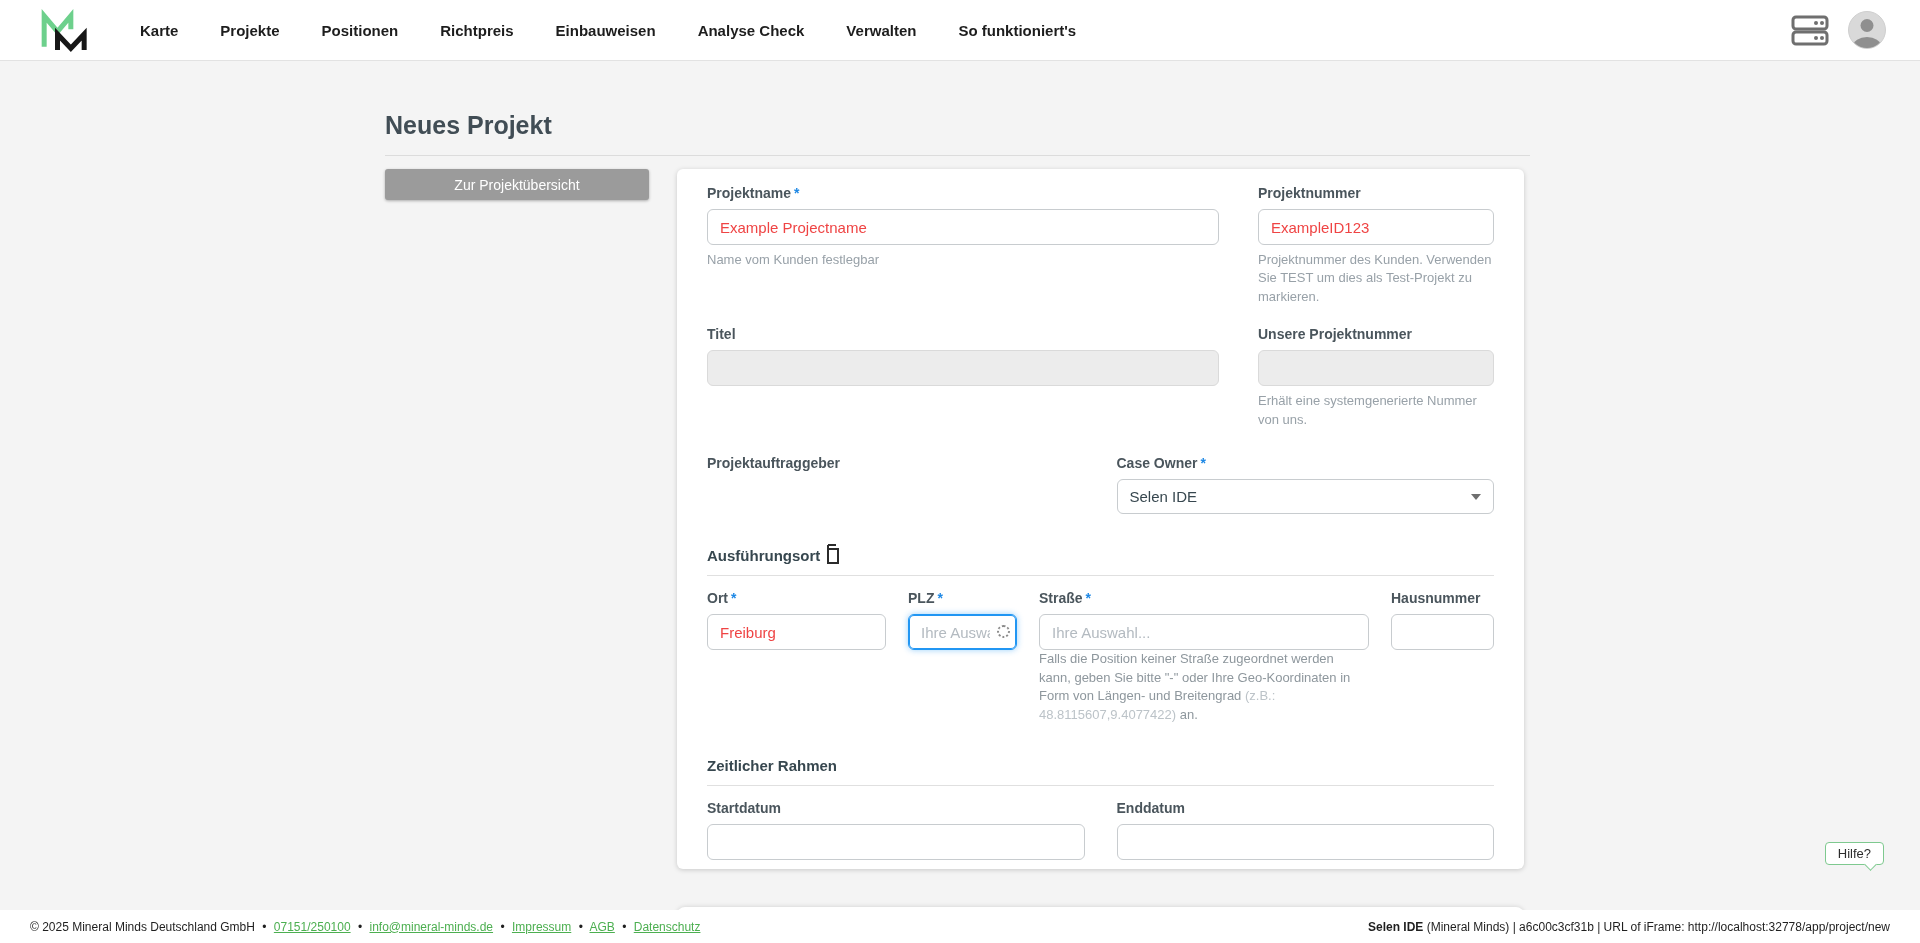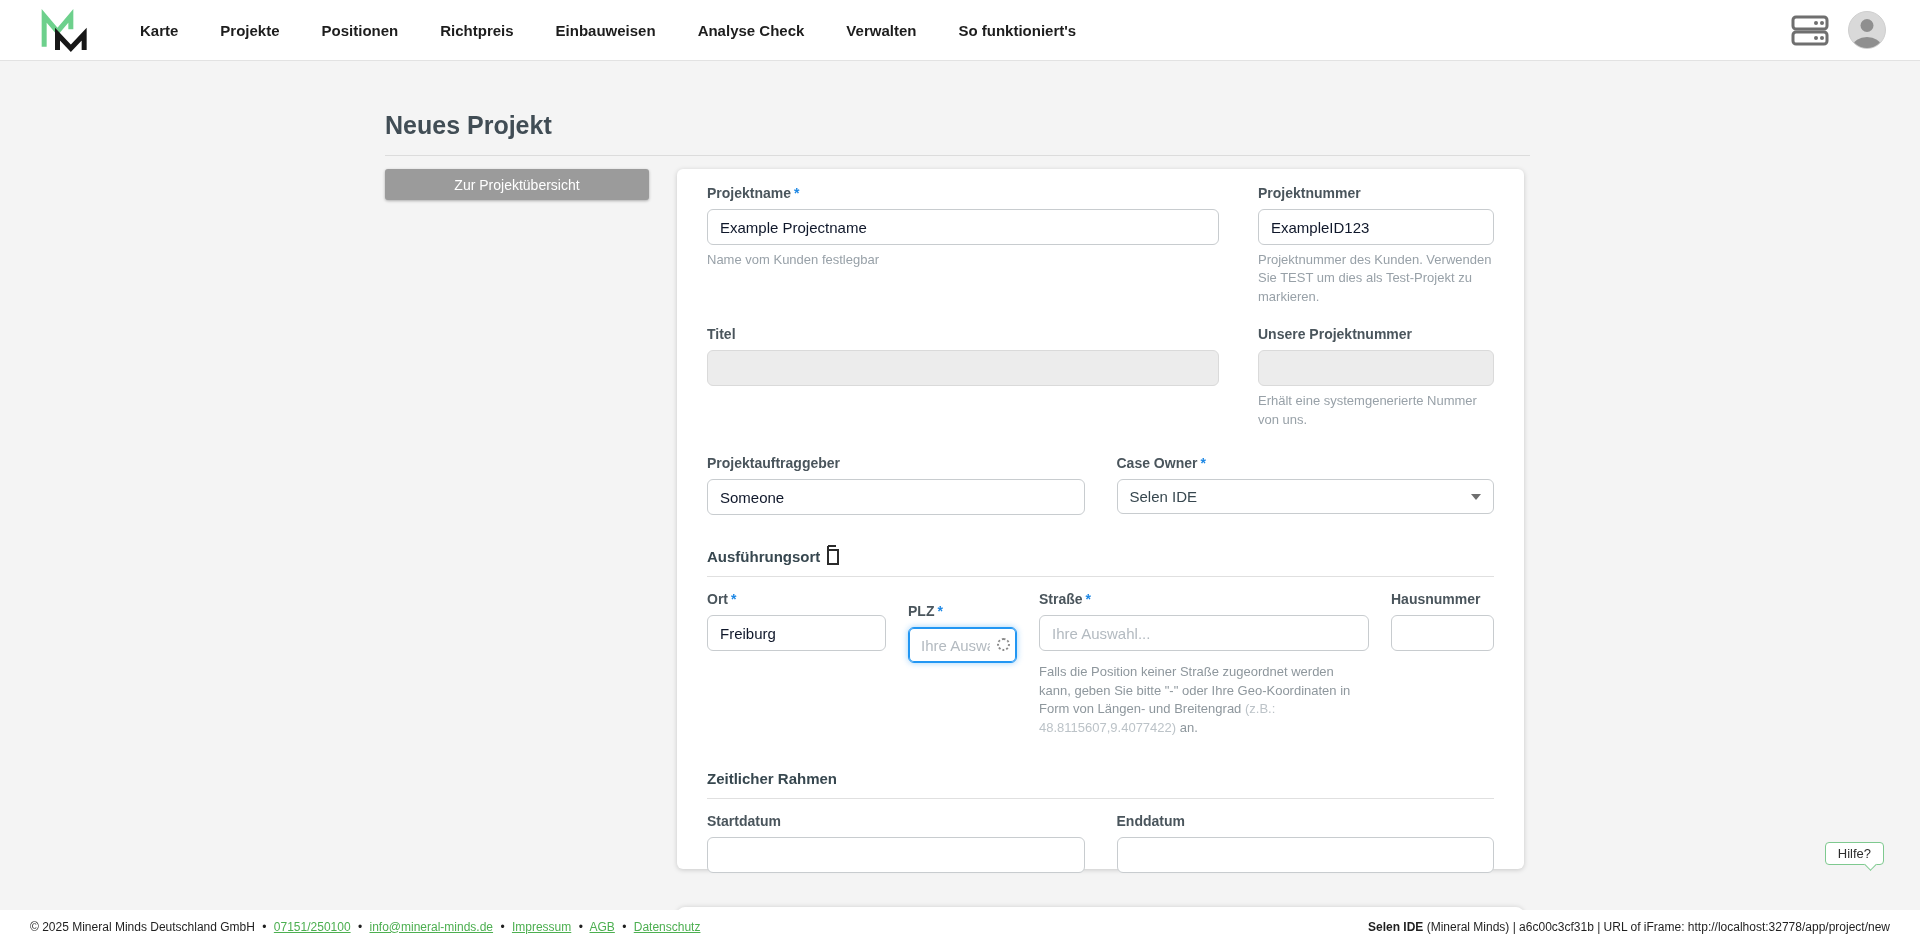--- a/index.html
+++ b/index.html
@@ -39,33 +39,33 @@
   .row1 { margin-bottom:20px; }
   .row2 { margin-bottom:26px; }
   .row3 { gap:32px; }
   .col-main { width:512px; }
   .col-side { flex:1; }
   .col-half { flex:1; }
 
   .field-label { display:block; font-size:14px; font-weight:bold; color:#4a555c; margin-bottom:7px; line-height:17px; }
   .req { color:#1e88e5; margin-left:3px; }
   .text-input { width:100%; height:35px; border:1px solid #c8cccf; border-radius:6px; padding:17px 12px;
-    font-size:15px; color:#0f172a; background:#fff; font-family:inherit; outline:none; }
+    font-size:15px; color:#ef4444; background:#fff; font-family:inherit; outline:none; }
   .text-input::placeholder { color:#b3bac0; }
   .text-input:disabled { background:#ececec; border-color:#dadada; }
   .helper { font-size:13px; color:#98a1a8; margin-top:6px; line-height:1.42; }
 
   .section { margin-top:30px; }
   .section-head { display:flex; justify-content:flex-start; align-items:center; height:22px; }
   .section-title { font-size:15px; font-weight:bold; color:#37474f; }
   .icon-btn { border:none; background:transparent; cursor:pointer; padding:2px; line-height:0; }
   .section-divider { border-top:1px solid #e0e0e0; margin:9px 0 14px; }
 
   .row4 { gap:22px; }
-  .w-ort { width:179px; } .w-plz { width:109px;margin-top:12px; } .w-strasse { width:330px; } .w-haus { flex:1; }
+  .w-ort { width:179px; } .w-plz { width:109px; } .w-strasse { width:330px; } .w-haus { flex:1; }
   .plz-wrap { position:relative; }
   .plz-input { border:1px solid #2196f3; box-shadow:0 0 0 1px #2196f3 inset, 0 0 6px rgba(33,150,243,.45);
     padding-right:26px; }
   .spinner { position:absolute; right:7px; top:50%; margin-top:-7px; width:13px; height:13px;
     border:2px dotted #8a8a8a; border-radius:50%; }
   .strasse-helper { margin-left:332px; width:330px; font-size:13px; color:#8e979d; line-height:1.42; }
   .strasse-helper .light { color:#bcc3c8; }
 
   .row5 { gap:32px; }
 
@@ -157,21 +157,20 @@
       <div class="col-side">
         <label class="field-label">Unsere Projektnummer</label>
         <input class="text-input" type="text" disabled="" style="">
         <div class="helper">Erhält eine systemgenerierte Nummer von uns.</div>
       </div>
     </div>
 
     <div class="form-row row3">
       <div class="col-half">
         <label class="field-label">Projektauftraggeber</label>
-        <input class="text-input" type="text" value="Someone" style="">
       </div>
       <div class="col-half">
         <label class="field-label">
           <span>Case Owner</span><span class="req">*</span>
         </label>
         <div class="select">
           <span>Selen IDE</span>
           <span class="select-arrow"></span>
         </div>
       </div>

